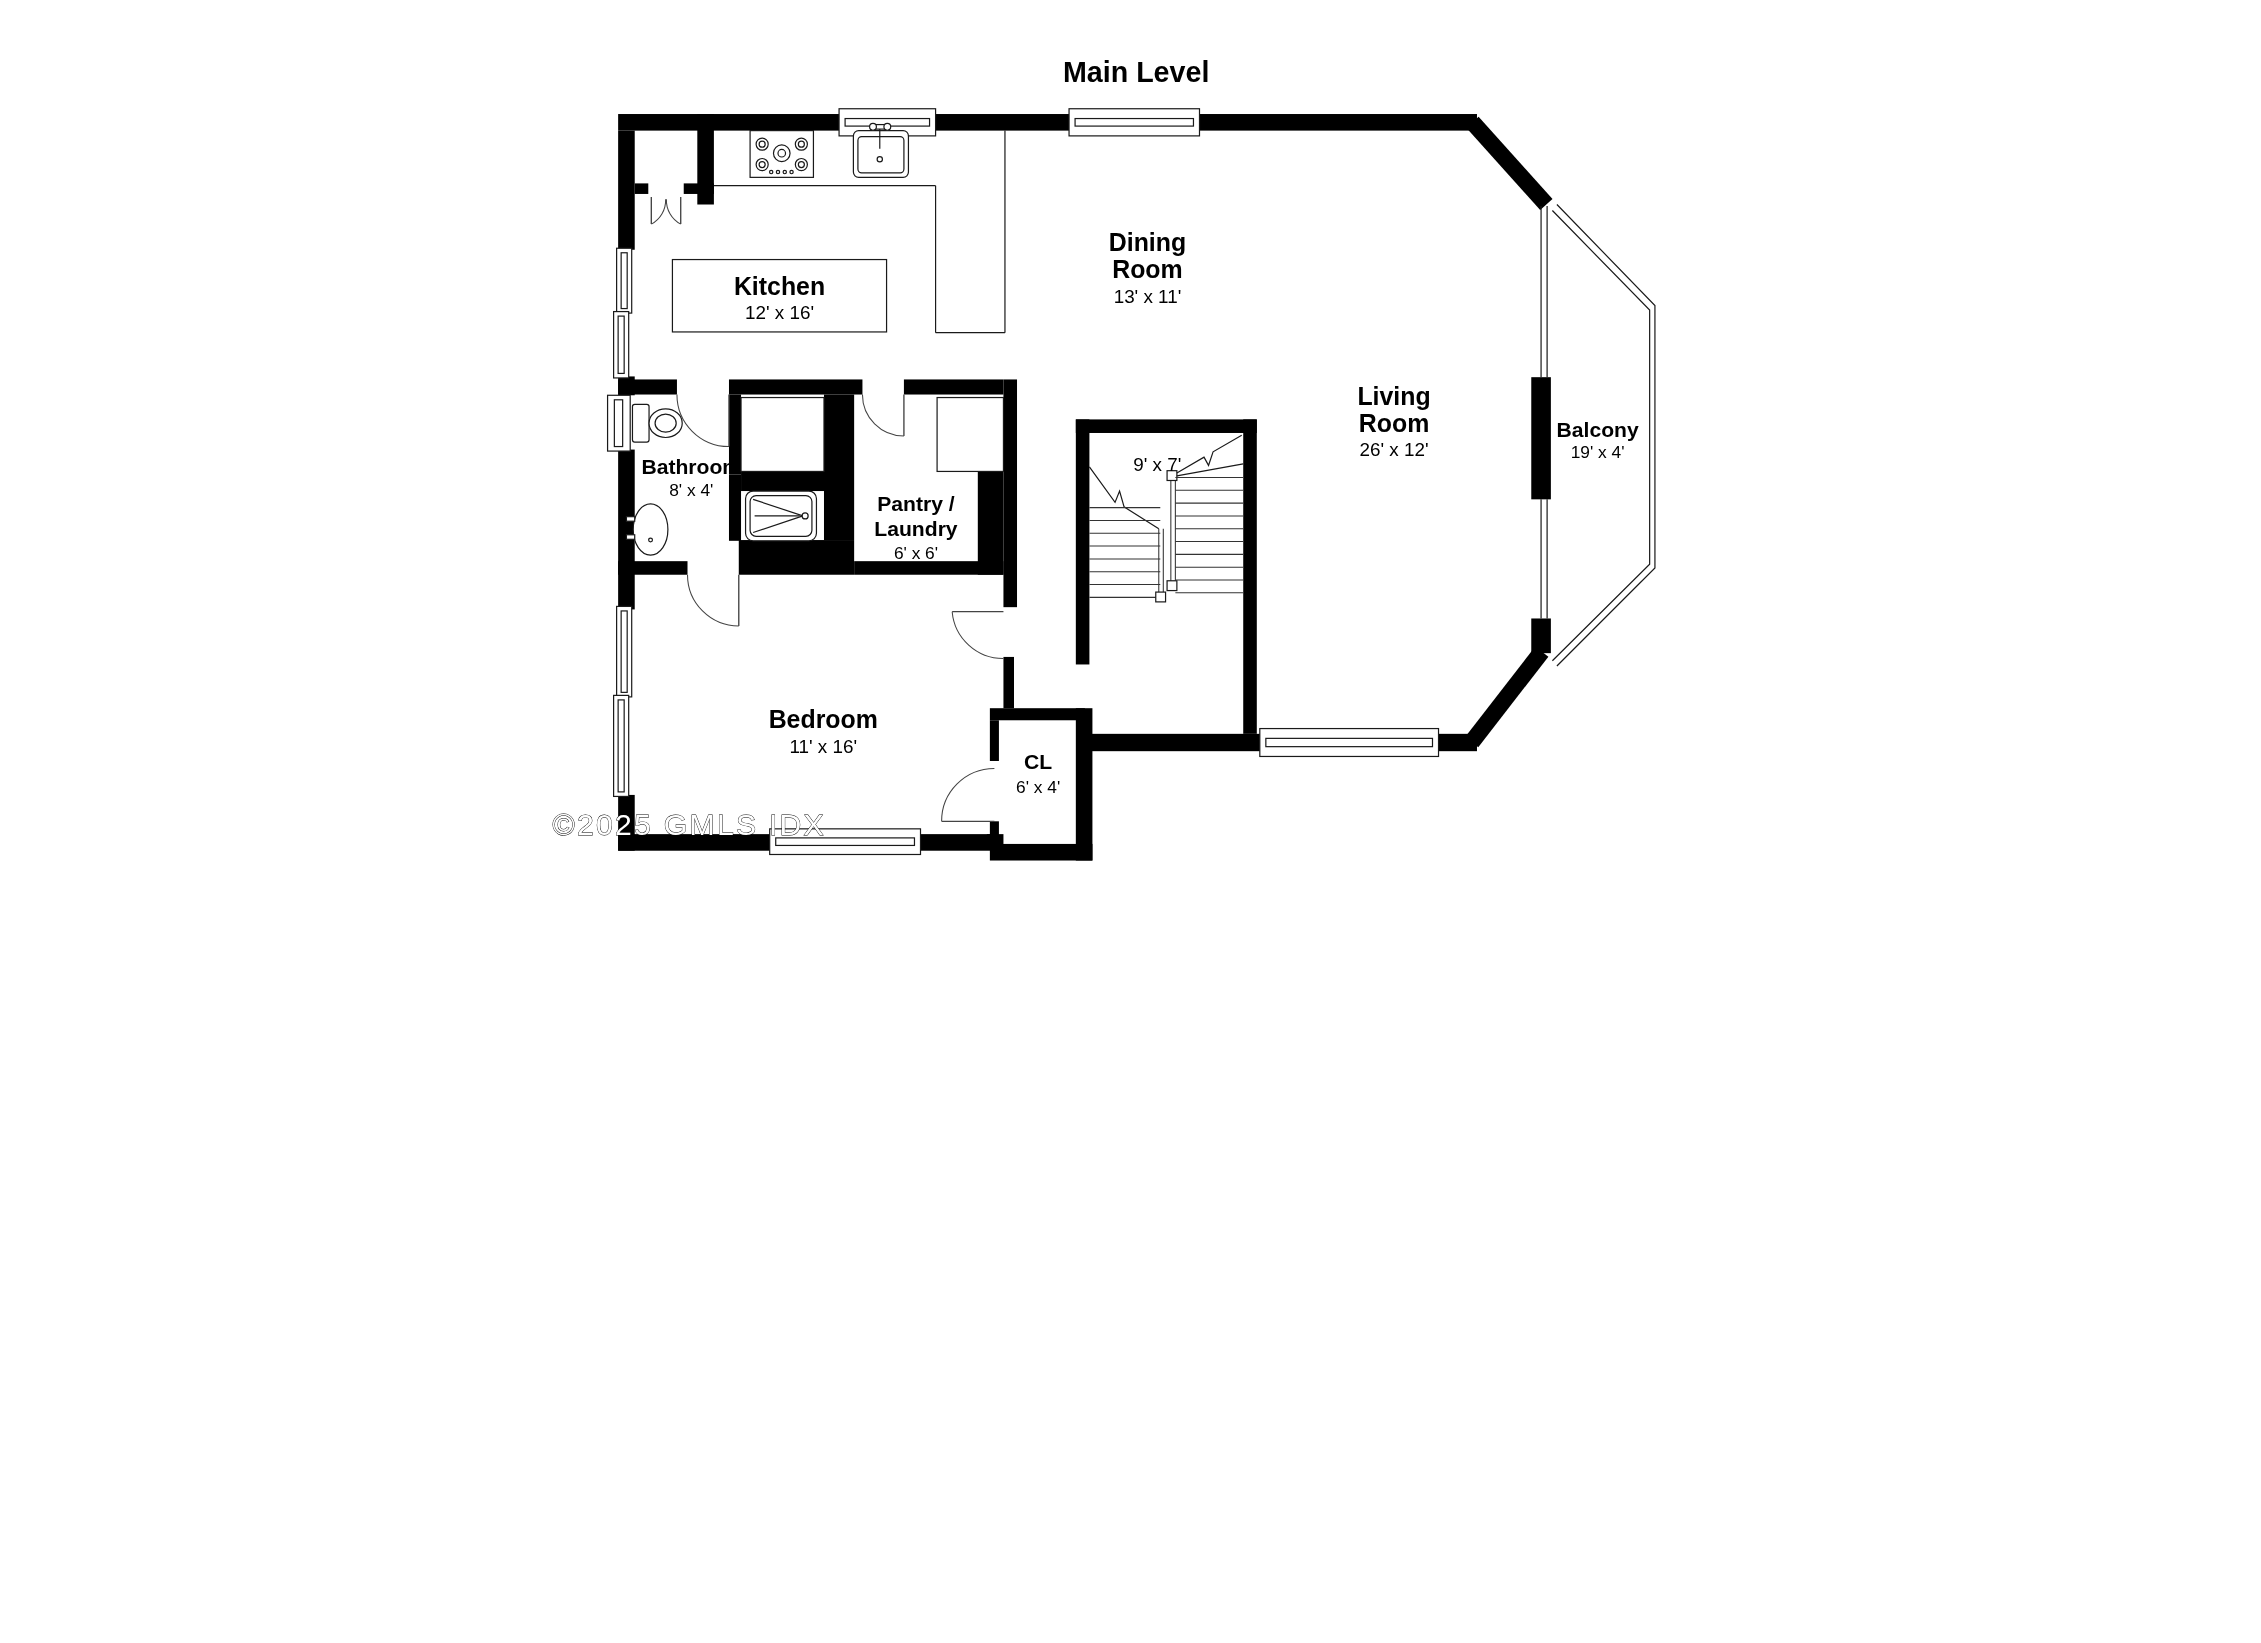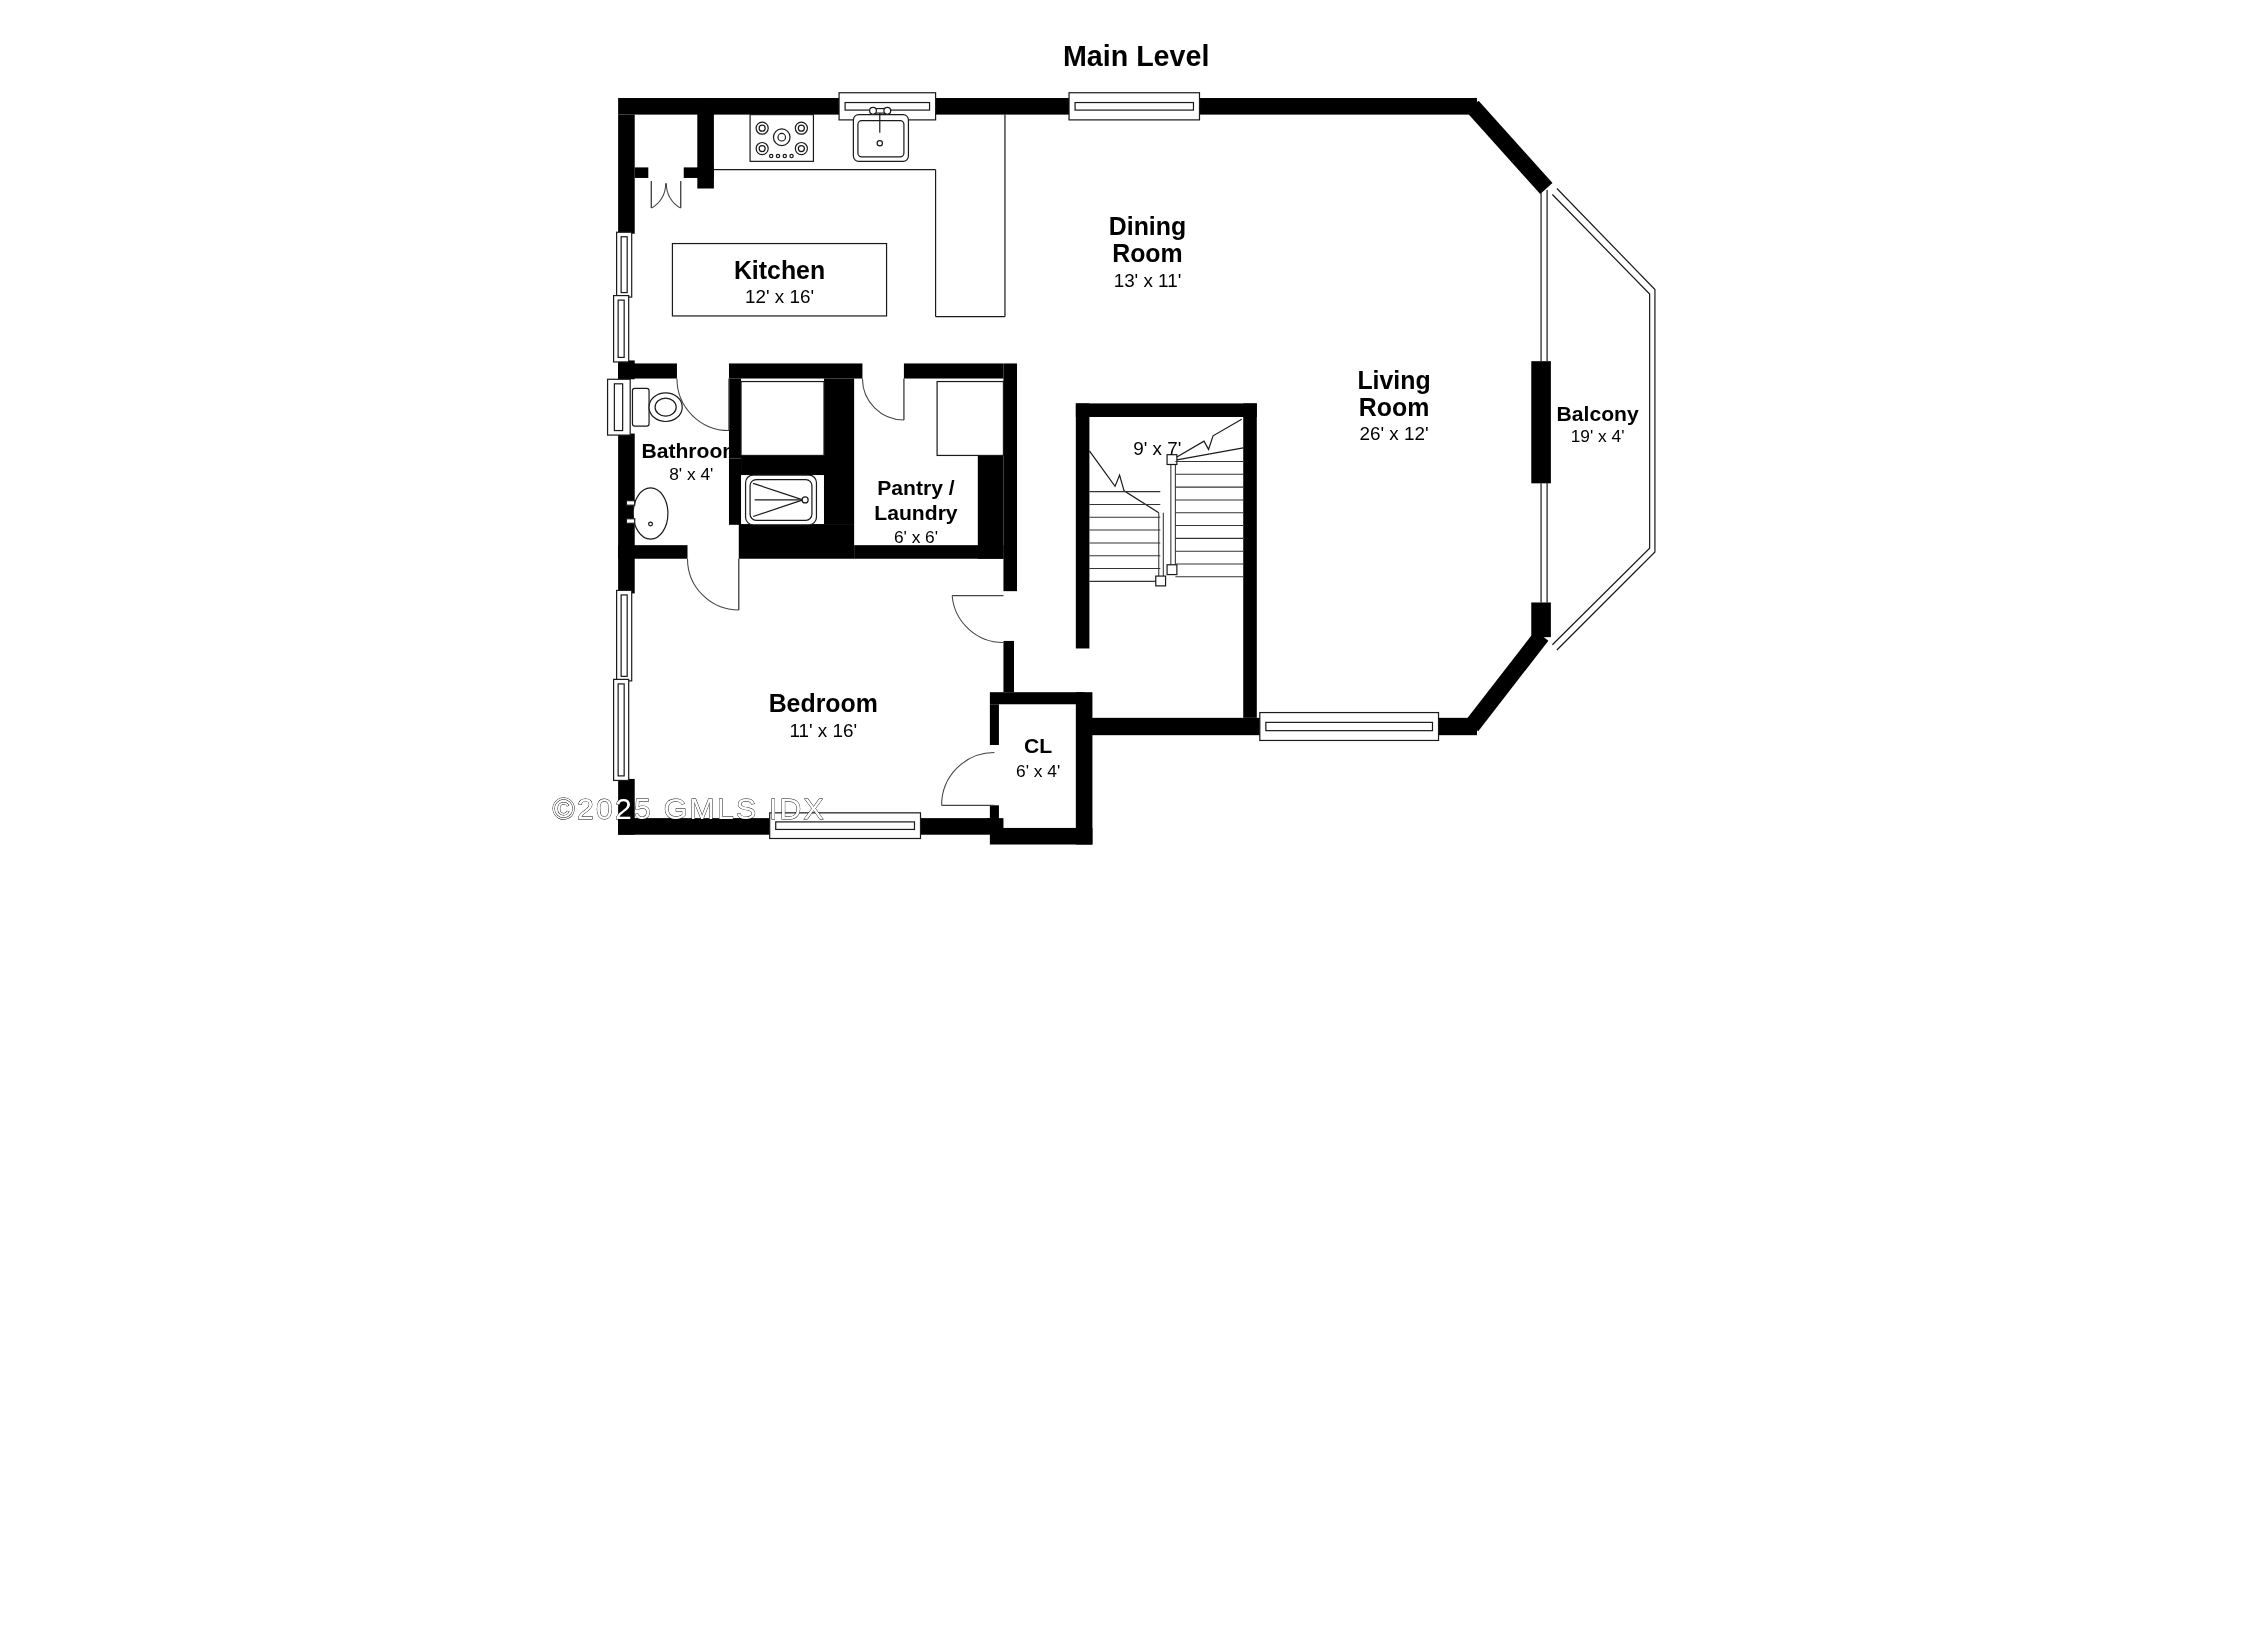--- a/index.html
+++ b/index.html
@@ -1,16 +1,16 @@
 <!DOCTYPE html>
 <html style="font-size:12px"><head>
 <meta charset="utf-8">
 <style>
   html,body { margin:0; padding:0; background:#ffffff; }
-  .plan-wrap { width:100%; max-width:1165px; margin:0 auto; }
+  .plan-wrap { width:100%; max-width:1165px; margin:16px auto; }
   svg { display:block; width:100%; height:auto; background:#fff; }
   text { font-family:"Liberation Sans", sans-serif; fill:#000; }
   .title   { font-size:38px; font-weight:bold; }
   .rn-lg   { font-size:33px; font-weight:bold; }
   .rn-md   { font-size:28px; font-weight:bold; }
   .dims    { font-size:25px; }
   .dims-sm { font-size:23px; }
   .wm      { font-size:40px; font-weight:normal; letter-spacing:3px;
              fill:#ffffff; stroke:#000; stroke-width:1.1; paint-order:stroke fill; }
   .wall    { fill:#000; stroke:none; }

